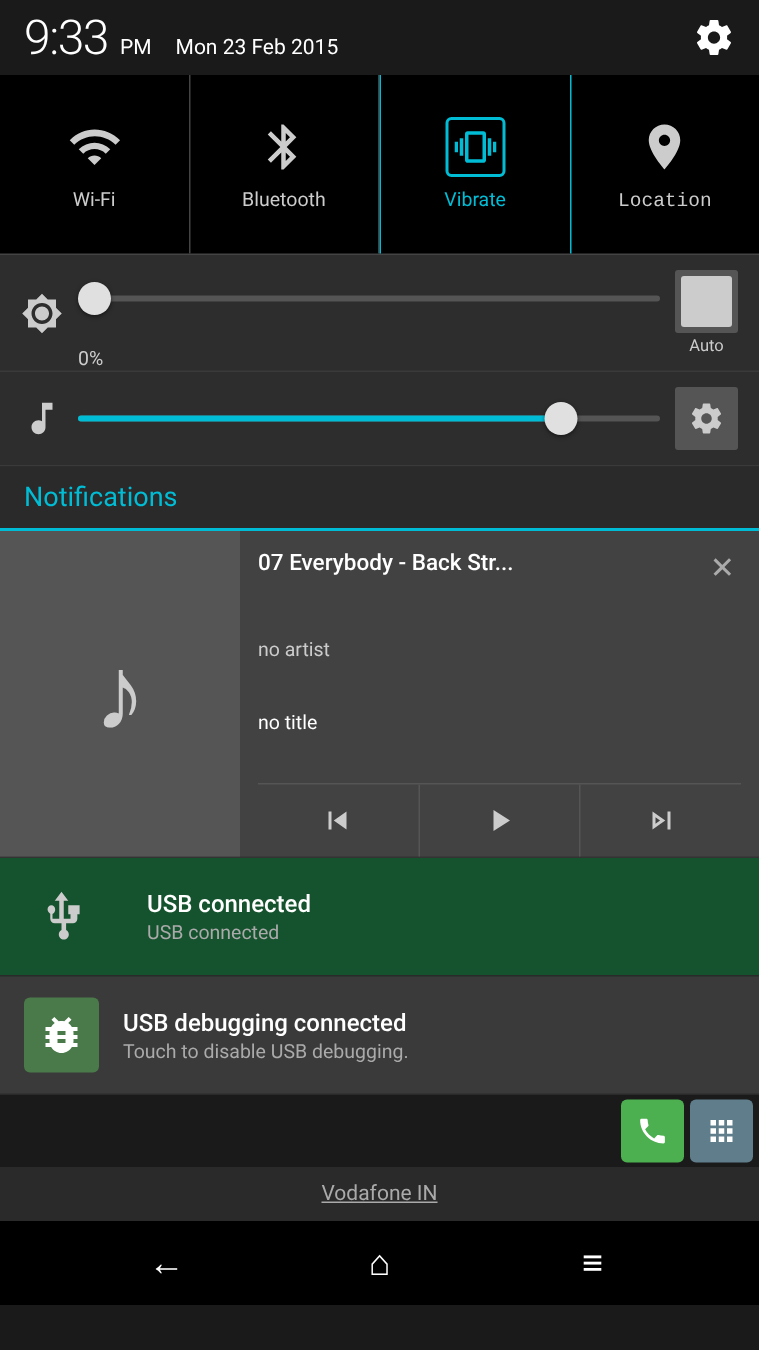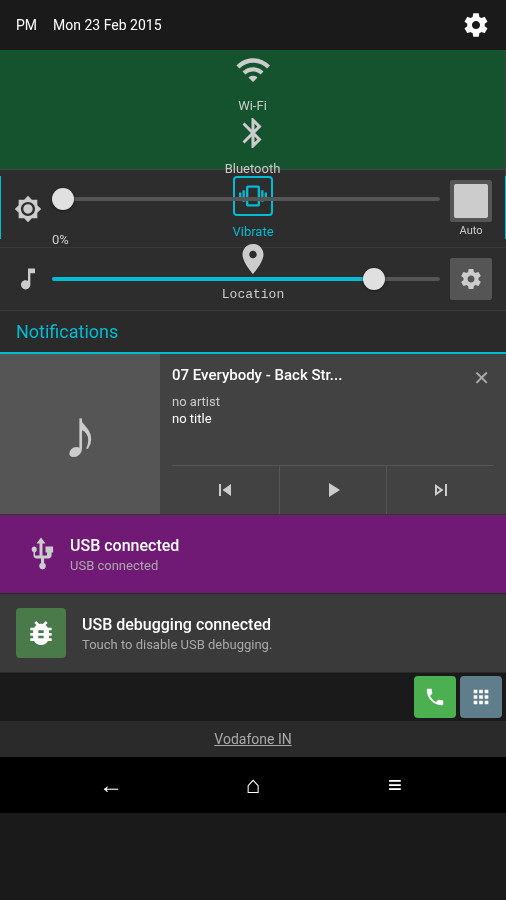--- a/index.html
+++ b/index.html
@@ -37,25 +37,24 @@
       color: #ffffff;
     }
     .date-text {
       font-size: 14px;
       color: #ffffff;
       margin-left: 8px;
     }
 
     
     #quick-toggles {
-      background: #14532d;
+      background: #000000;
       height: 120px;
       display: flex;
       border-bottom: 1px solid #444;
-      flex-direction: column;
     }
     .toggle-item {
       flex: 1;
       display: flex;
       flex-direction: column;
       align-items: center;
       justify-content: center;
       border-right: 1px solid #444;
       cursor: pointer;
       gap: 8px;
@@ -230,20 +229,21 @@
     }
     .music-art-icon {
       font-size: 70px;
       color: rgba(255,255,255,0.7);
     }
     .music-info {
       flex: 1;
       padding: 12px 12px 0 12px;
       display: flex;
       flex-direction: column;
+      gap: 32px;
     }
     .music-header {
       display: flex;
       justify-content: space-between;
       align-items: flex-start;
       margin-bottom: 4px;
     }
     .music-title {
       font-size: 15px;
       color: #ffffff;
@@ -276,26 +276,26 @@
       display: flex;
       align-items: center;
       justify-content: center;
       cursor: pointer;
       border-right: 1px solid #555;
     }
     .ctrl-btn:last-child { border-right: none; }
 
     
     .usb-notification {
-      background: #701a75;
+      background: #14532d;
       display: flex;
       align-items: center;
       padding: 14px 16px;
       border-bottom: 1px solid #2a2a2a;
-      gap: 4px;
+      gap: 32px;
     }
     .usb-icon-box {
       width: 50px;
       height: 50px;
       display: flex;
       align-items: center;
       justify-content: center;
     }
     .usb-text { flex: 1; }
     .usb-title {
@@ -401,20 +401,21 @@
       flex: 1;
       position: relative;
       padding-bottom: 20px;
     }
   </style>
 </head>
 <body>
 
 <div id="status-bar">
   <div class="time-block">
+    <span class="time-main">9:33</span>
     <span class="time-ampm">PM</span>
     <span class="date-text">Mon 23 Feb 2015</span>
   </div>
   <div>
     <svg width="28" height="28" viewBox="0 0 24 24" fill="white">
       <path d="M19.43 12.98c.04-.32.07-.64.07-.98s-.03-.66-.07-.98l2.11-1.65c.19-.15.24-.42.12-.64l-2-3.46c-.12-.22-.39-.3-.61-.22l-2.49 1c-.52-.4-1.08-.73-1.69-.98l-.38-2.65C14.46 2.18 14.25 2 14 2h-4c-.25 0-.46.18-.49.42l-.38 2.65c-.61.25-1.17.59-1.69.98l-2.49-1c-.23-.09-.49 0-.61.22l-2 3.46c-.13.22-.07.49.12.64l2.11 1.65c-.04.32-.07.65-.07.98s.03.66.07.98l-2.11 1.65c-.19.15-.24.42-.12.64l2 3.46c.12.22.39.3.61.22l2.49-1c.52.4 1.08.73 1.69.98l.38 2.65c.03.24.24.42.49.42h4c.25 0 .46-.18.49-.42l.38-2.65c.61-.25 1.17-.59 1.69-.98l2.49 1c.23.09.49 0 .61-.22l2-3.46c.12-.22.07-.49-.12-.64l-2.11-1.65zM12 15.5c-1.93 0-3.5-1.57-3.5-3.5s1.57-3.5 3.5-3.5 3.5 1.57 3.5 3.5-1.57 3.5-3.5 3.5z"></path>
     </svg>
   </div>
 </div>
 

